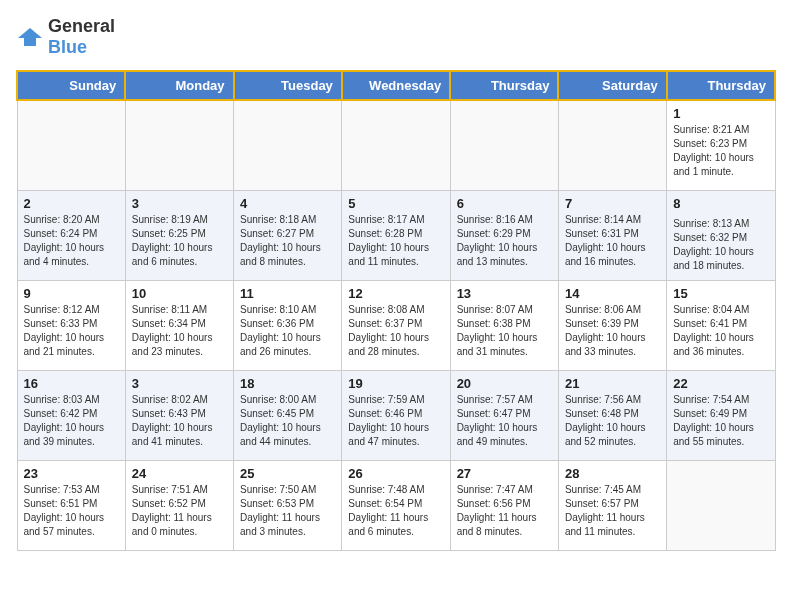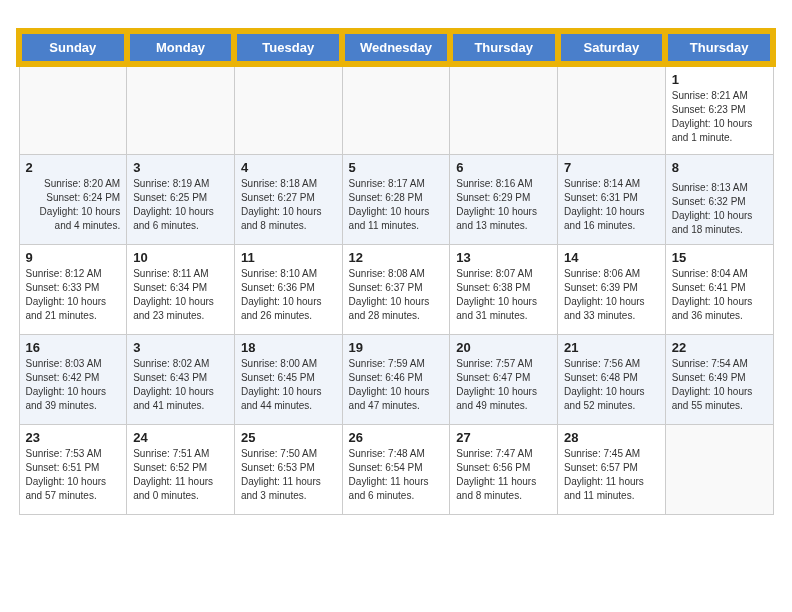--- a/index.html
+++ b/index.html
@@ -51,22 +51,22 @@
       width: 100%;
       border-collapse: collapse;
       border: 1px solid #ccc;
     }
     .calendar-table th {
       background-color: #4a7fcb;
       color: #fff;
       font-size: 13px;
       font-weight: bold;
       padding: 6px 8px;
-      text-align: center;
-      border: 6px solid #eab308;
+      text-align: right;
+      border: 2px solid #eab308;
     }
     .calendar-table td {
       border: 1px solid #ccc;
       vertical-align: top;
       padding: 5px 6px;
       font-size: 10px;
       color: #333;
       height: 90px;
       width: calc(100% / 7);
       background: #fff;
@@ -87,20 +87,29 @@
       line-height: 1.4;
     }
     .alt-row td {
       background: #f0f4fa;
     }
   </style>
 </head>
 <body>
 
 <div class="header-area">
+  <div class="logo">
+    <svg class="logo-icon" viewBox="0 0 28 22" xmlns="http://www.w3.org/2000/svg">
+      <polygon points="14,2 26,12 20,12 20,20 8,20 8,12 2,12" fill="#4a90d9"></polygon>
+    </svg>
+    <div>
+      <span class="logo-text-general">General</span><br>
+      <span class="logo-text-blue">Blue</span>
+    </div>
+  </div>
   <div class="title-area">
   </div>
 </div>
 
 <table class="calendar-table">
   <thead>
     <tr>
     <th>Sunday</th>
         <th>Monday</th>
         <th>Tuesday</th>
@@ -122,21 +131,21 @@
           <span class="day-number">1</span>
           <div class="day-info" style="white-space: pre-line;">Sunrise: 8:21 AM
 Sunset: 6:23 PM
 Daylight: 10 hours
 and 1 minute.</div>
         </td>
       </tr>
       <tr class="alt-row">
         <td>
           <span class="day-number">2</span>
-          <div class="day-info" style="white-space: pre-line; text-align: right;">Sunrise: 8:20 AM
+          <div class="day-info" style="white-space: pre-line;">Sunrise: 8:20 AM
 Sunset: 6:24 PM
 Daylight: 10 hours
 and 4 minutes.</div>
         </td>
         <td>
           <span class="day-number">3</span>
           <div class="day-info" style="white-space: pre-line;">Sunrise: 8:19 AM
 Sunset: 6:25 PM
 Daylight: 10 hours
 and 6 minutes.</div>

